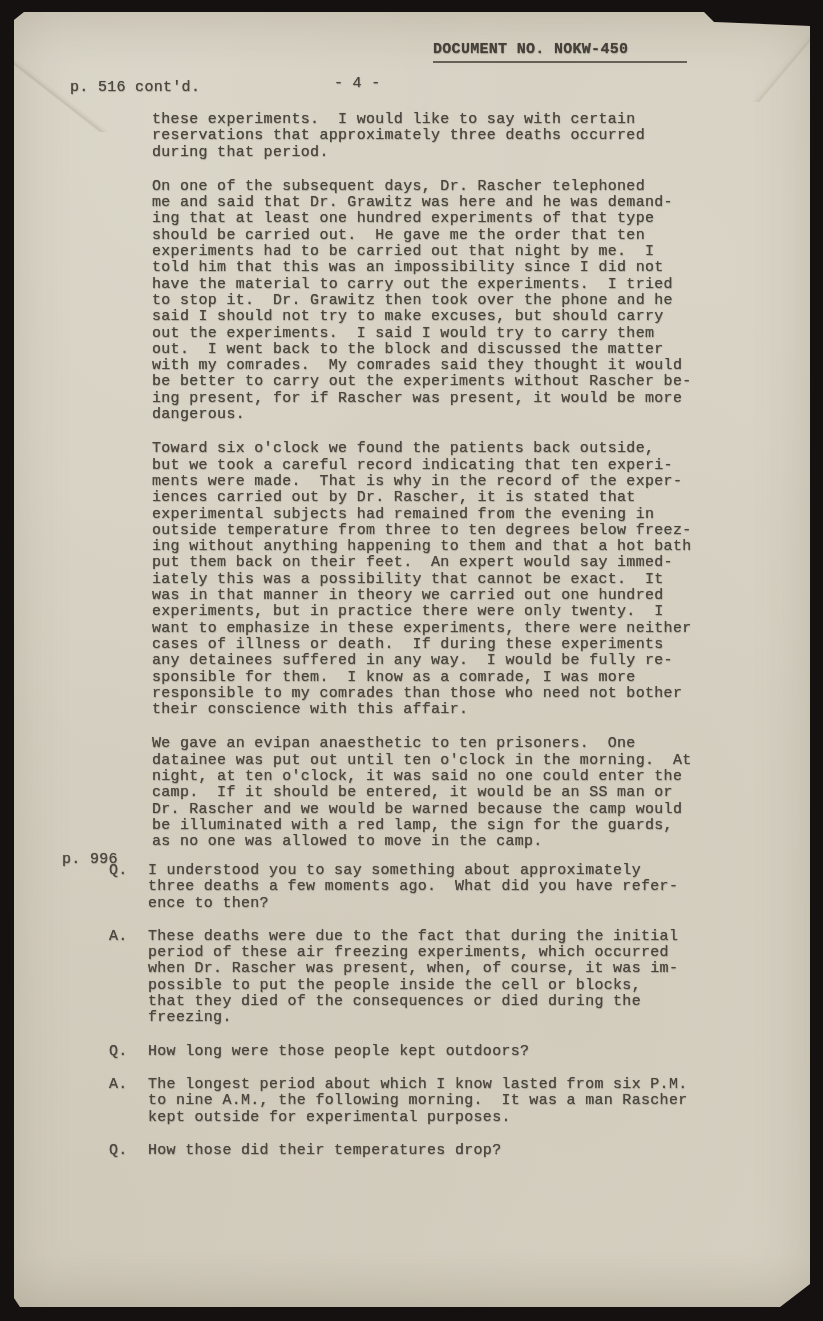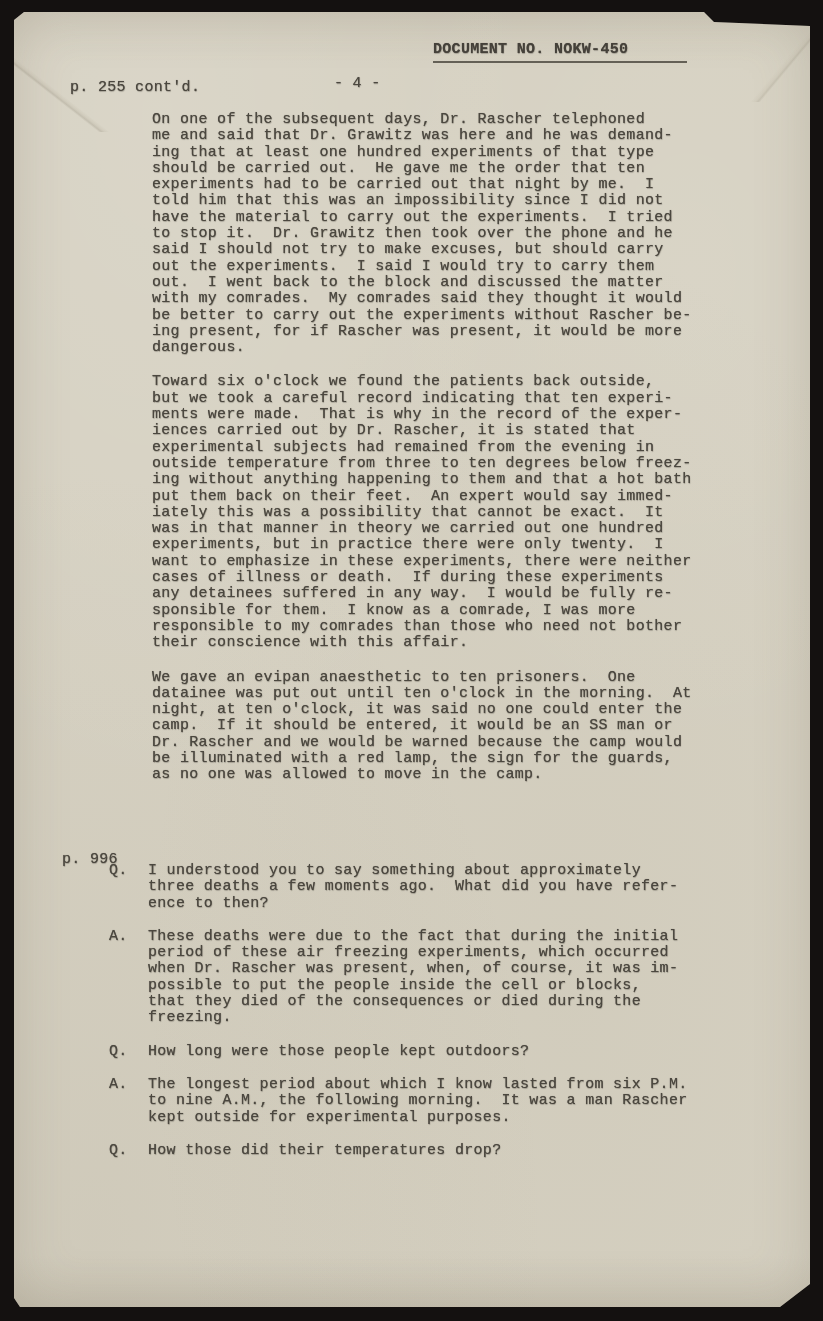--- a/index.html
+++ b/index.html
@@ -115,25 +115,28 @@
   }
 </style>
 </head>
 <body>
 
 <div class="matte">
   <div class="page">
 
     <div class="doc-number typew">DOCUMENT NO. NOKW-450</div>
 
-    <div class="cont-note typew">p. 255 cont'd.</div>
+    <div class="cont-note typew">p. 516 cont'd.</div>
 
     <div class="page-num typew">- 4 -</div>
 
     <div class="testimony">
+      <div class="para typew">these experiments.  I would like to say with certain
+reservations that approximately three deaths occurred
+during that period.</div>
       <div class="para typew">On one of the subsequent days, Dr. Rascher telephoned
 me and said that Dr. Grawitz was here and he was demand-
 ing that at least one hundred experiments of that type
 should be carried out.  He gave me the order that ten
 experiments had to be carried out that night by me.  I
 told him that this was an impossibility since I did not
 have the material to carry out the experiments.  I tried
 to stop it.  Dr. Grawitz then took over the phone and he
 said I should not try to make excuses, but should carry
 out the experiments.  I said I would try to carry them

